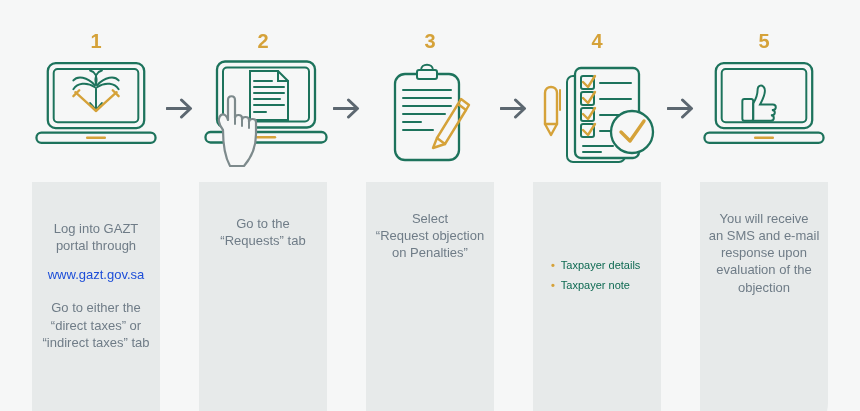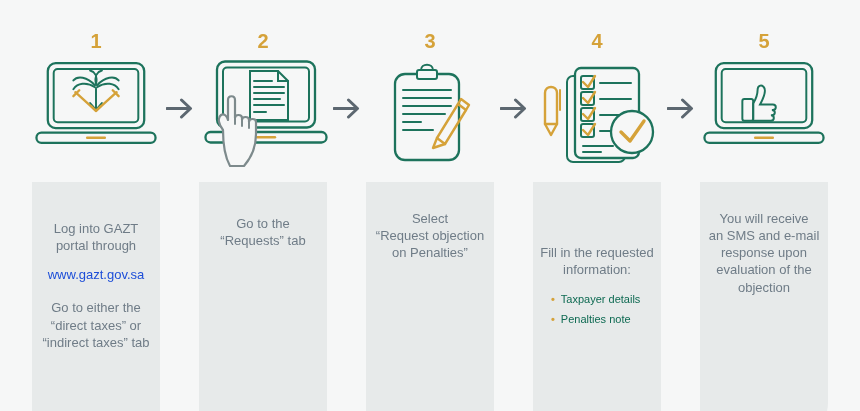--- a/index.html
+++ b/index.html
@@ -229,30 +229,28 @@
 “Requests” tab</div>
     </div>
 
     <div class="box b3">
       <div class="pre">Select
 “Request objection
 on Penalties”</div>
     </div>
 
     <div class="box b4">
-      <div class="pre">Fill in the requested
-information:</div>
       <div class="bullets">
         <div class="bullet-row">
           <span class="bullet-dot">•</span>
           <span class="bullet-label">Taxpayer details</span>
         </div>
         <div class="bullet-row">
           <span class="bullet-dot">•</span>
-          <span class="bullet-label">Penalties note</span>
+          <span class="bullet-label">Taxpayer note</span>
         </div>
       </div>
     </div>
 
     <div class="box b5">
       <div class="pre">You will receive
 an SMS and e-mail
 response upon
 evaluation of the
 objection</div>

